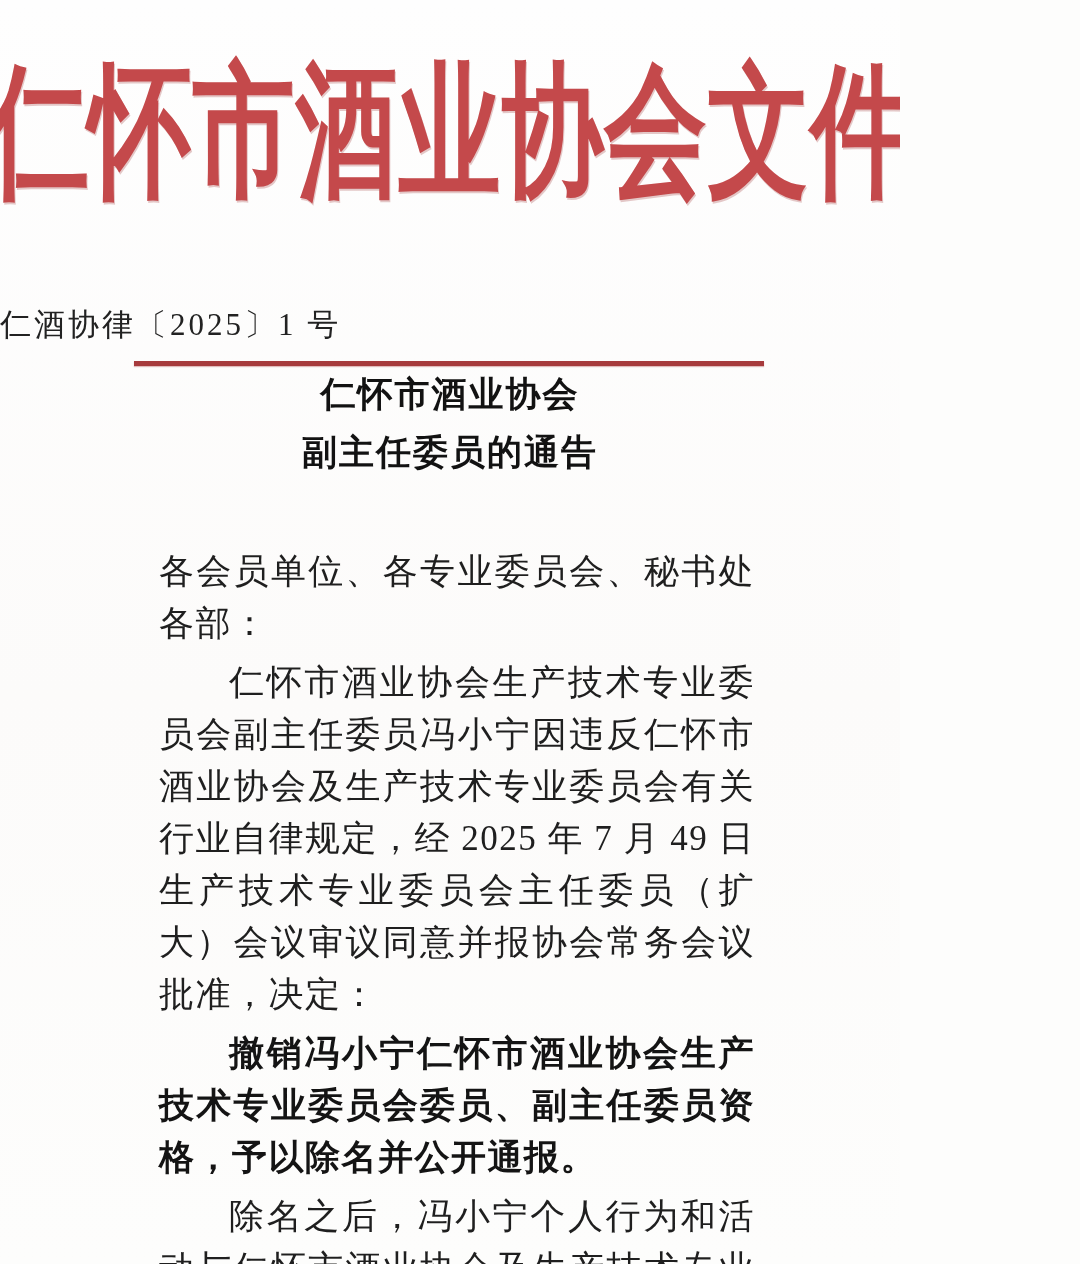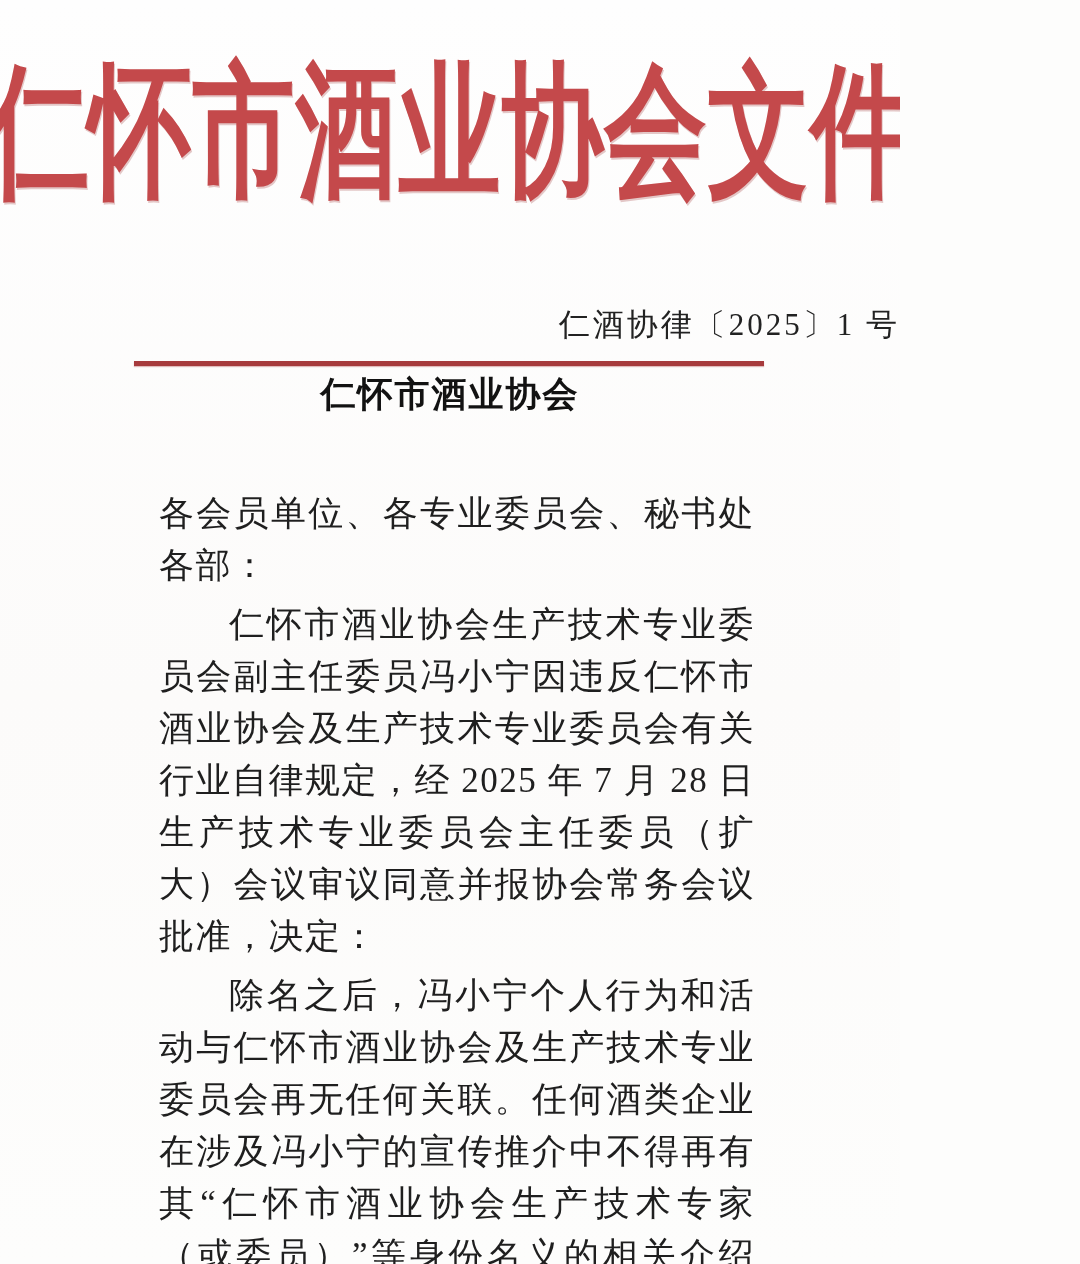--- a/index.html
+++ b/index.html
@@ -32,25 +32,24 @@
     color: #c4494b;
     white-space: nowrap;
     transform: scaleY(1.42);
     transform-origin: center;
     text-shadow: 1px 1px 0 rgba(150, 40, 40, 0.25);
   }
 
   
   .doc-number {
     margin-top: 96px;
-    text-align: right;
+    text-align: left;
     font-size: 31px;
     letter-spacing: 3px;
     color: #222;
-    padding-left: 8px;
   }
 
   
   .red-rule {
     height: 5px;
     margin: 15px 136px 0 134px;
     background: #a73b3d;
     box-shadow: 0 1px 1px rgba(190, 110, 110, 0.45);
   }
 
@@ -84,21 +83,23 @@
 <div class="page">
 
   <div class="letterhead">仁怀市酒业协会文件</div>
 
   <div class="doc-number">仁酒协律〔2025〕1 号</div>
 
   <div class="red-rule"></div>
 
   <div class="title">
     <div class="title-line">仁怀市酒业协会</div>
+    <div class="title-line">副主任委员的通告</div>
   </div>
 
   <div class="body">
     <p class="salutation">各会员单位、各专业委员会、秘书处各部：</p>
-    <p class="para indent">仁怀市酒业协会生产技术专业委员会副主任委员冯小宁因违反仁怀市酒业协会及生产技术专业委员会有关行业自律规定，经 2025 年 7 月 28 日生产技术专业委员会主任委员（扩大）会议审议同意并报协会常务会议批准，决定：</p>
+    <p class="para indent">仁怀市酒业协会生产技术专业委员会副主任委员冯小宁因违反仁怀市酒业协会及生产技术专业委员会有关行业自律规定，经 2025 年 7 月 49 日生产技术专业委员会主任委员（扩大）会议审议同意并报协会常务会议批准，决定：</p>
+    <p class="para indent bold">撤销冯小宁仁怀市酒业协会生产技术专业委员会委员、副主任委员资格，予以除名并公开通报。</p>
     <p class="para indent">除名之后，冯小宁个人行为和活动与仁怀市酒业协会及生产技术专业委员会再无任何关联。任何酒类企业在涉及冯小宁的宣传推介中不得再有其“仁怀市酒业协会生产技术专家（或委员）”等身份名义的相关介绍和表述。</p>
   </div>
 
 </div>
 
 </body></html>

